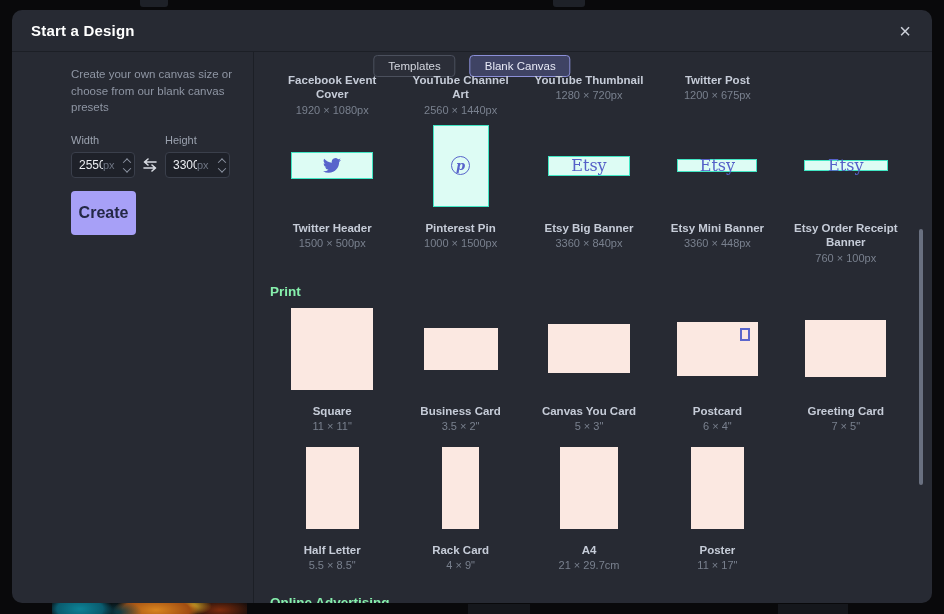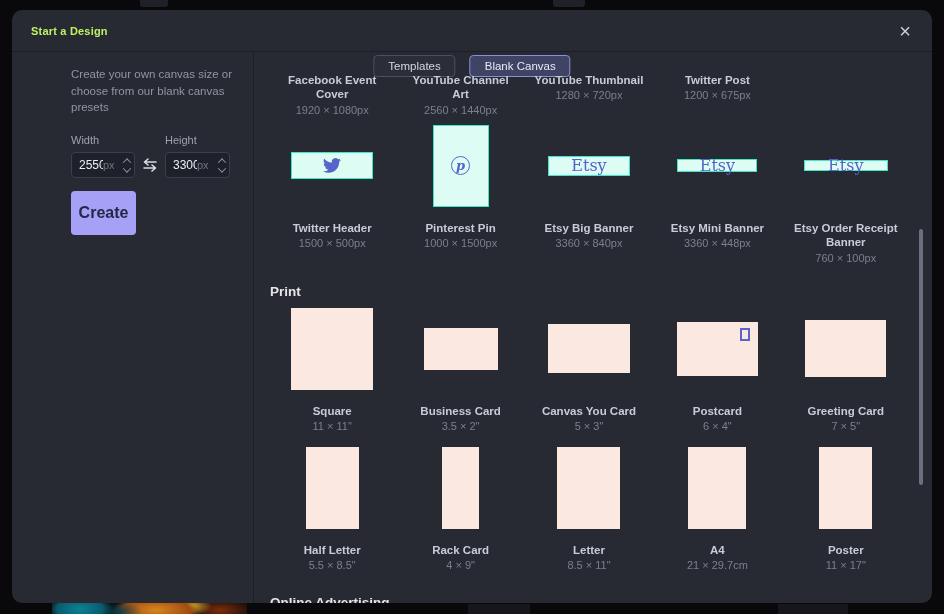--- a/index.html
+++ b/index.html
@@ -20,21 +20,21 @@
       radial-gradient(ellipse 28px 12px at 138px 6px, #e8b92c 0%, rgba(232,185,44,0) 78%),
       radial-gradient(ellipse 46px 16px at 168px 10px, #7e2d0e 0%, rgba(126,45,14,0) 82%);
     filter: blur(0.6px); }
 
   
   .modal { position:absolute; left:12px; top:10px; width:920px; height:593px;
            background:#272a33; border-radius:10px; overflow:hidden;
            display:flex; flex-direction:column; }
   .modal-header { position:relative; height:42px; flex:0 0 42px;
                   border-bottom:1px solid #1c1f26; display:flex; align-items:center; }
-  .title { margin-left:19px; font-size:11px; font-weight:700; color:#bef264; letter-spacing:.2px; }
+  .title { margin-left:19px; font-size:15px; font-weight:700; color:#ffffff; letter-spacing:.2px; }
   .tabs { position:absolute; left:50%; transform:translateX(-50%); top:9px;
           display:flex; gap:14px;margin-top:36px; }
   .tab { height:22px; padding:0 14px; font-family:inherit; font-size:11.5px; cursor:pointer;
          background:#2b2e38; border:1px solid #4b505d; border-radius:4px; color:#d4d7df; }
   .tab.active { background:#3f4364; border-color:#8b8fd8; color:#e8eaf6; }
   .close-btn { position:absolute; right:14px; top:8px; width:26px; height:26px;
                background:none; border:none; color:#ccd0d9; font-size:20px; font-weight:300;
                cursor:pointer; line-height:26px; text-align:center; }
 
   .modal-body { flex:1; display:flex; min-height:0;margin-left:41px; }
@@ -65,21 +65,21 @@
   .grid { display:grid; grid-template-columns:repeat(5,1fr); }
   .cell { text-align:center; cursor:pointer; padding:0 8px; }
   .grid.cutoff { margin-top:2px; }
   .grid.thumbs { margin-top:4px; }
   .thumb-area { height:92px; display:flex; align-items:center; justify-content:center; }
   .thumb { position:relative; display:flex; align-items:center; justify-content:center; }
   .thumb.mint { background:#ddfcf4; border:1.5px solid #41e6c4; }
   .thumb.pink { background:#fbe8e1; }
   .pname { margin-top:9px; font-size:11.5px; font-weight:700; color:#c6ccd8; line-height:1.25; }
   .pdims { margin-top:2px; font-size:11px; color:#79808e; }
-  .section-h { font-size:13.5px; font-weight:700; color:#e5e5e5; text-align:left; }
+  .section-h { font-size:13.5px; font-weight:700; color:#86efac; text-align:left; }
   .section-h.print { margin:20px 0 2px 2px; }
   .section-h.online { margin:24px 0 0 2px; }
   .grid.print2 { margin-top:10px; }
 
   .twitter-icon svg { display:block; }
   .pin-circle { width:19px; height:19px; border:1.6px solid #5864cb; border-radius:50%;
                 display:flex; align-items:center; justify-content:center;
                 font-family:"DejaVu Serif", serif; font-style:italic; font-weight:700;
                 font-size:13px; color:#5864cb; padding-bottom:1px; }
   .etsy-word { font-family:"DejaVu Serif", serif; font-size:16px; font-weight:500;
@@ -266,27 +266,20 @@
             </div>
             <div class="cell">
               <div class="thumb-area">
                 <div class="thumb pink" style="width: 37px; height: 82px;"></div>
               </div>
               <div class="pname">Rack Card</div>
               <div class="pdims">4 × 9"</div>
             </div>
             <div class="cell">
               <div class="thumb-area">
-                <div class="thumb pink" style="width: 63px; height: 82px;"></div>
-              </div>
-              <div class="pname">Letter</div>
-              <div class="pdims">8.5 × 11"</div>
-            </div>
-            <div class="cell">
-              <div class="thumb-area">
                 <div class="thumb pink" style="width: 58px; height: 82px;"></div>
               </div>
               <div class="pname">A4</div>
               <div class="pdims">21 × 29.7cm</div>
             </div>
             <div class="cell">
               <div class="thumb-area">
                 <div class="thumb pink" style="width: 53px; height: 82px;"></div>
               </div>
               <div class="pname">Poster</div>

